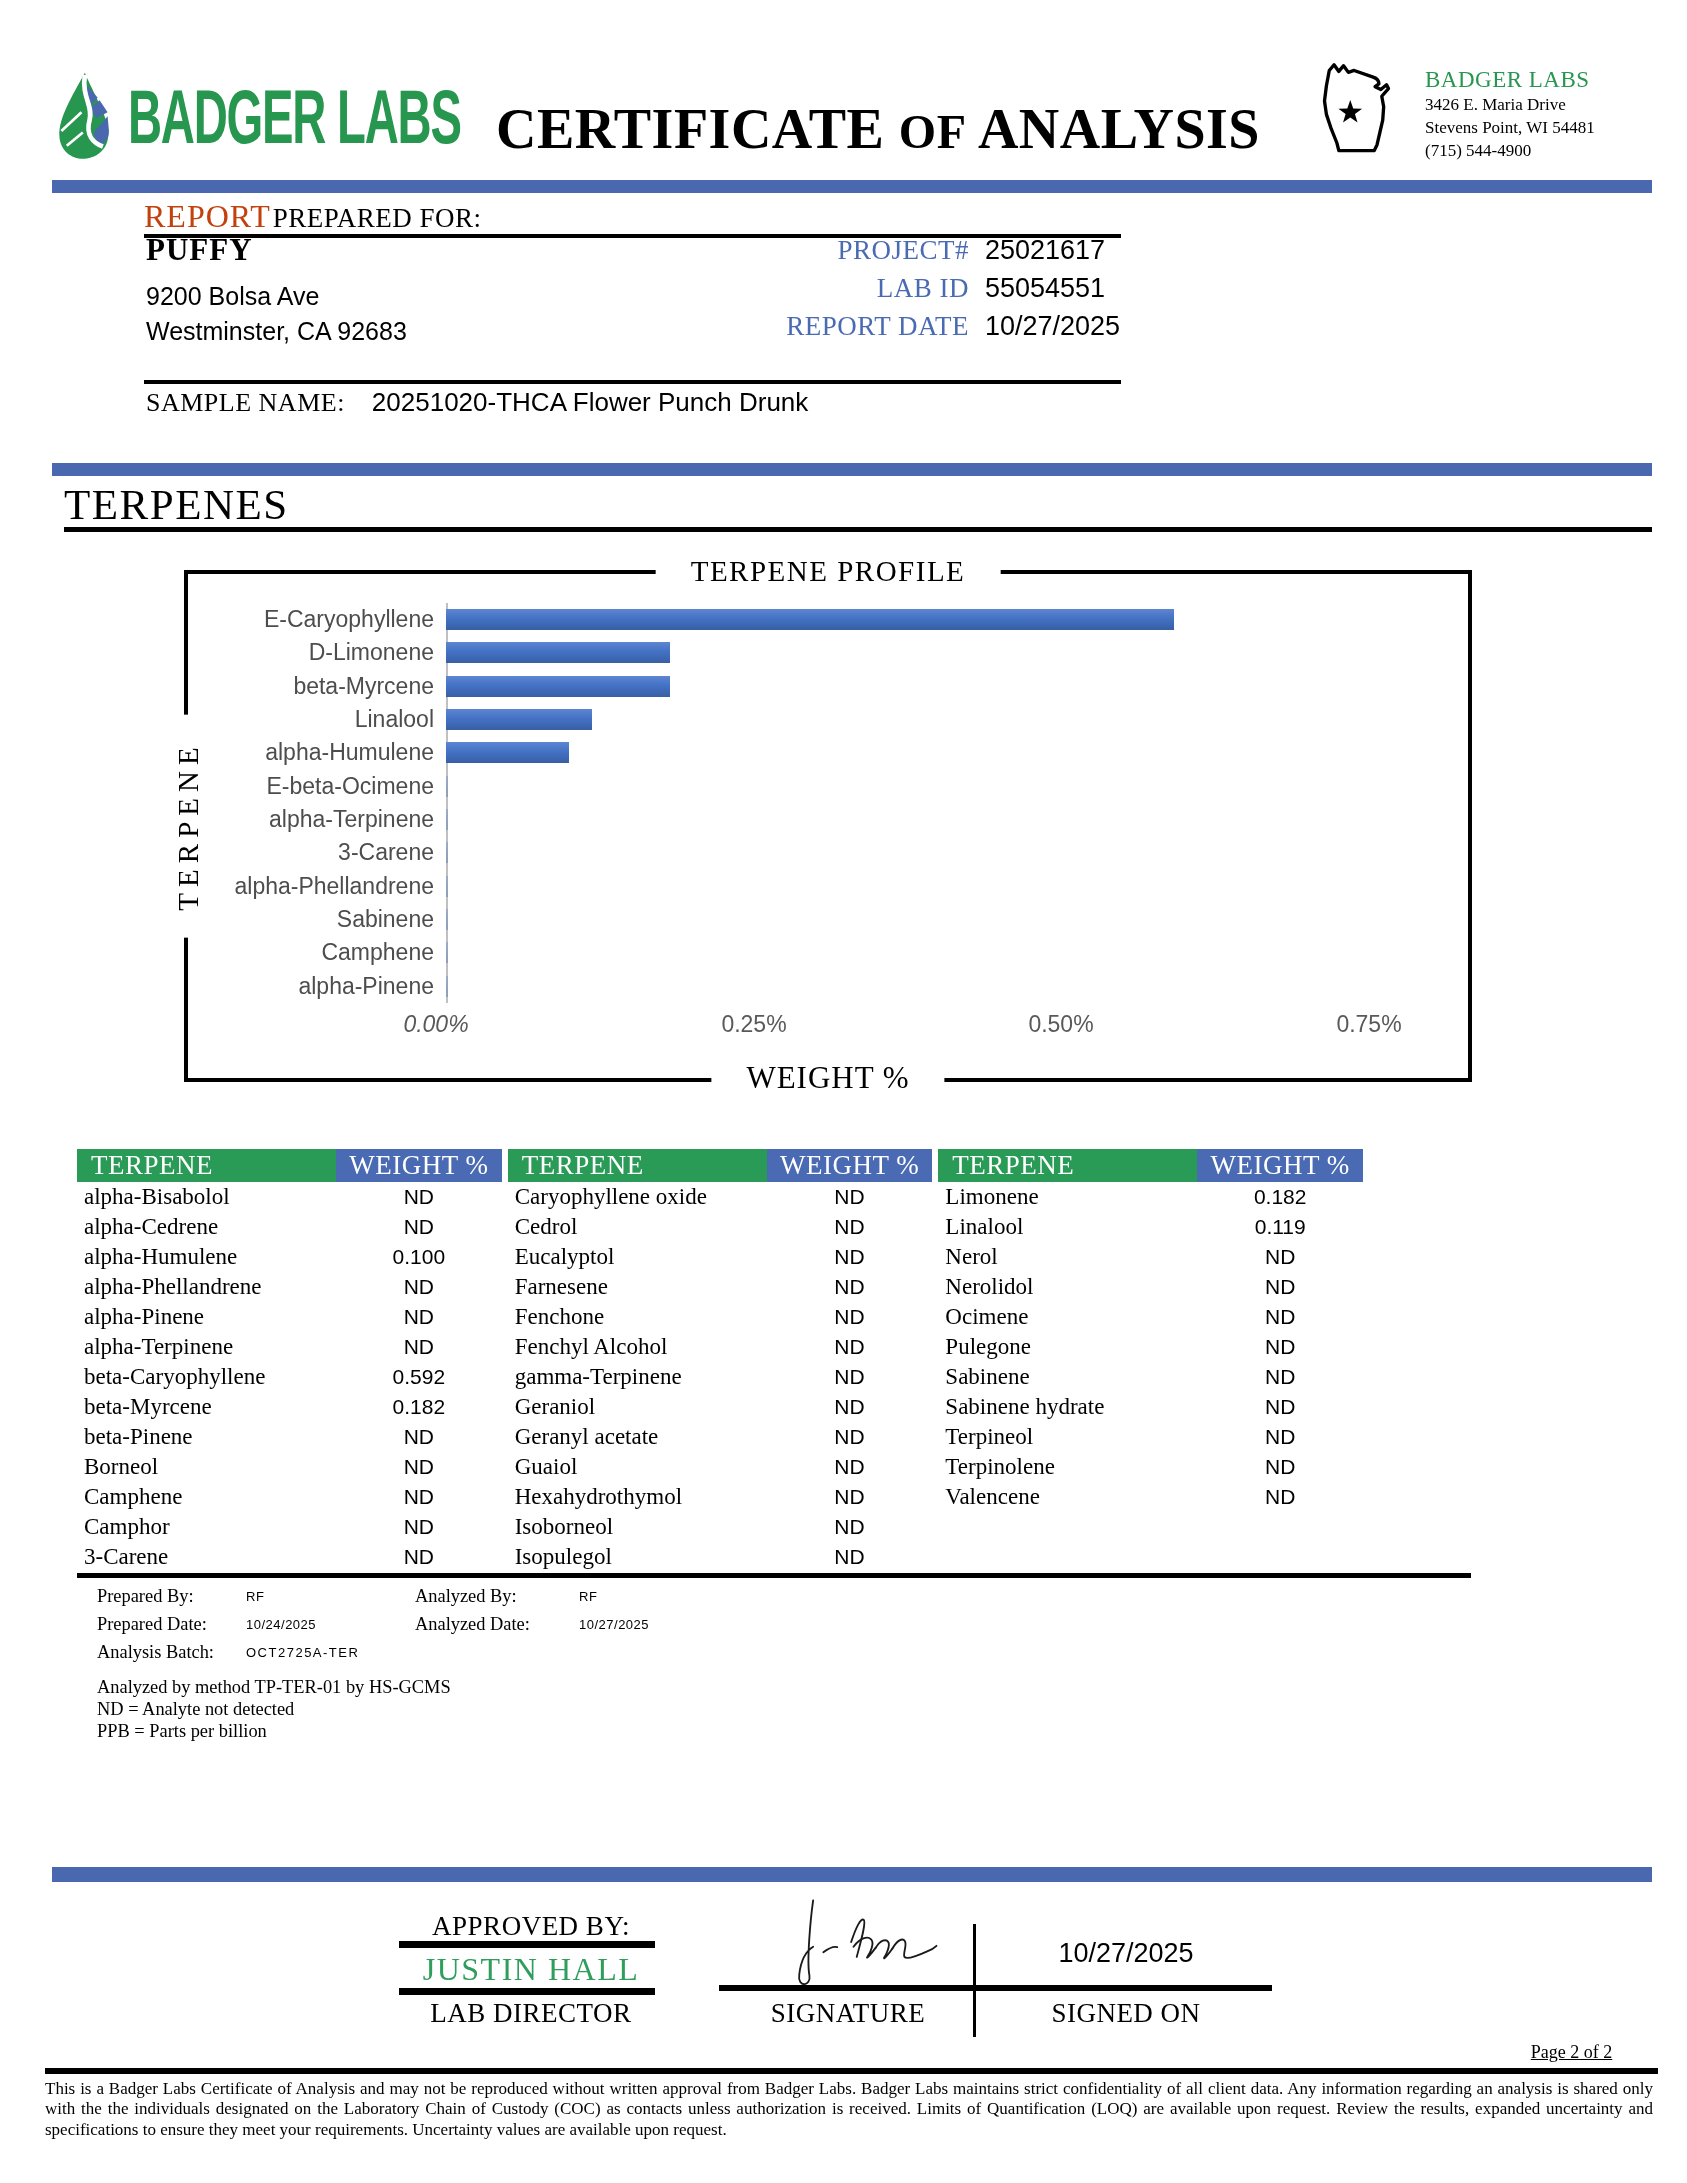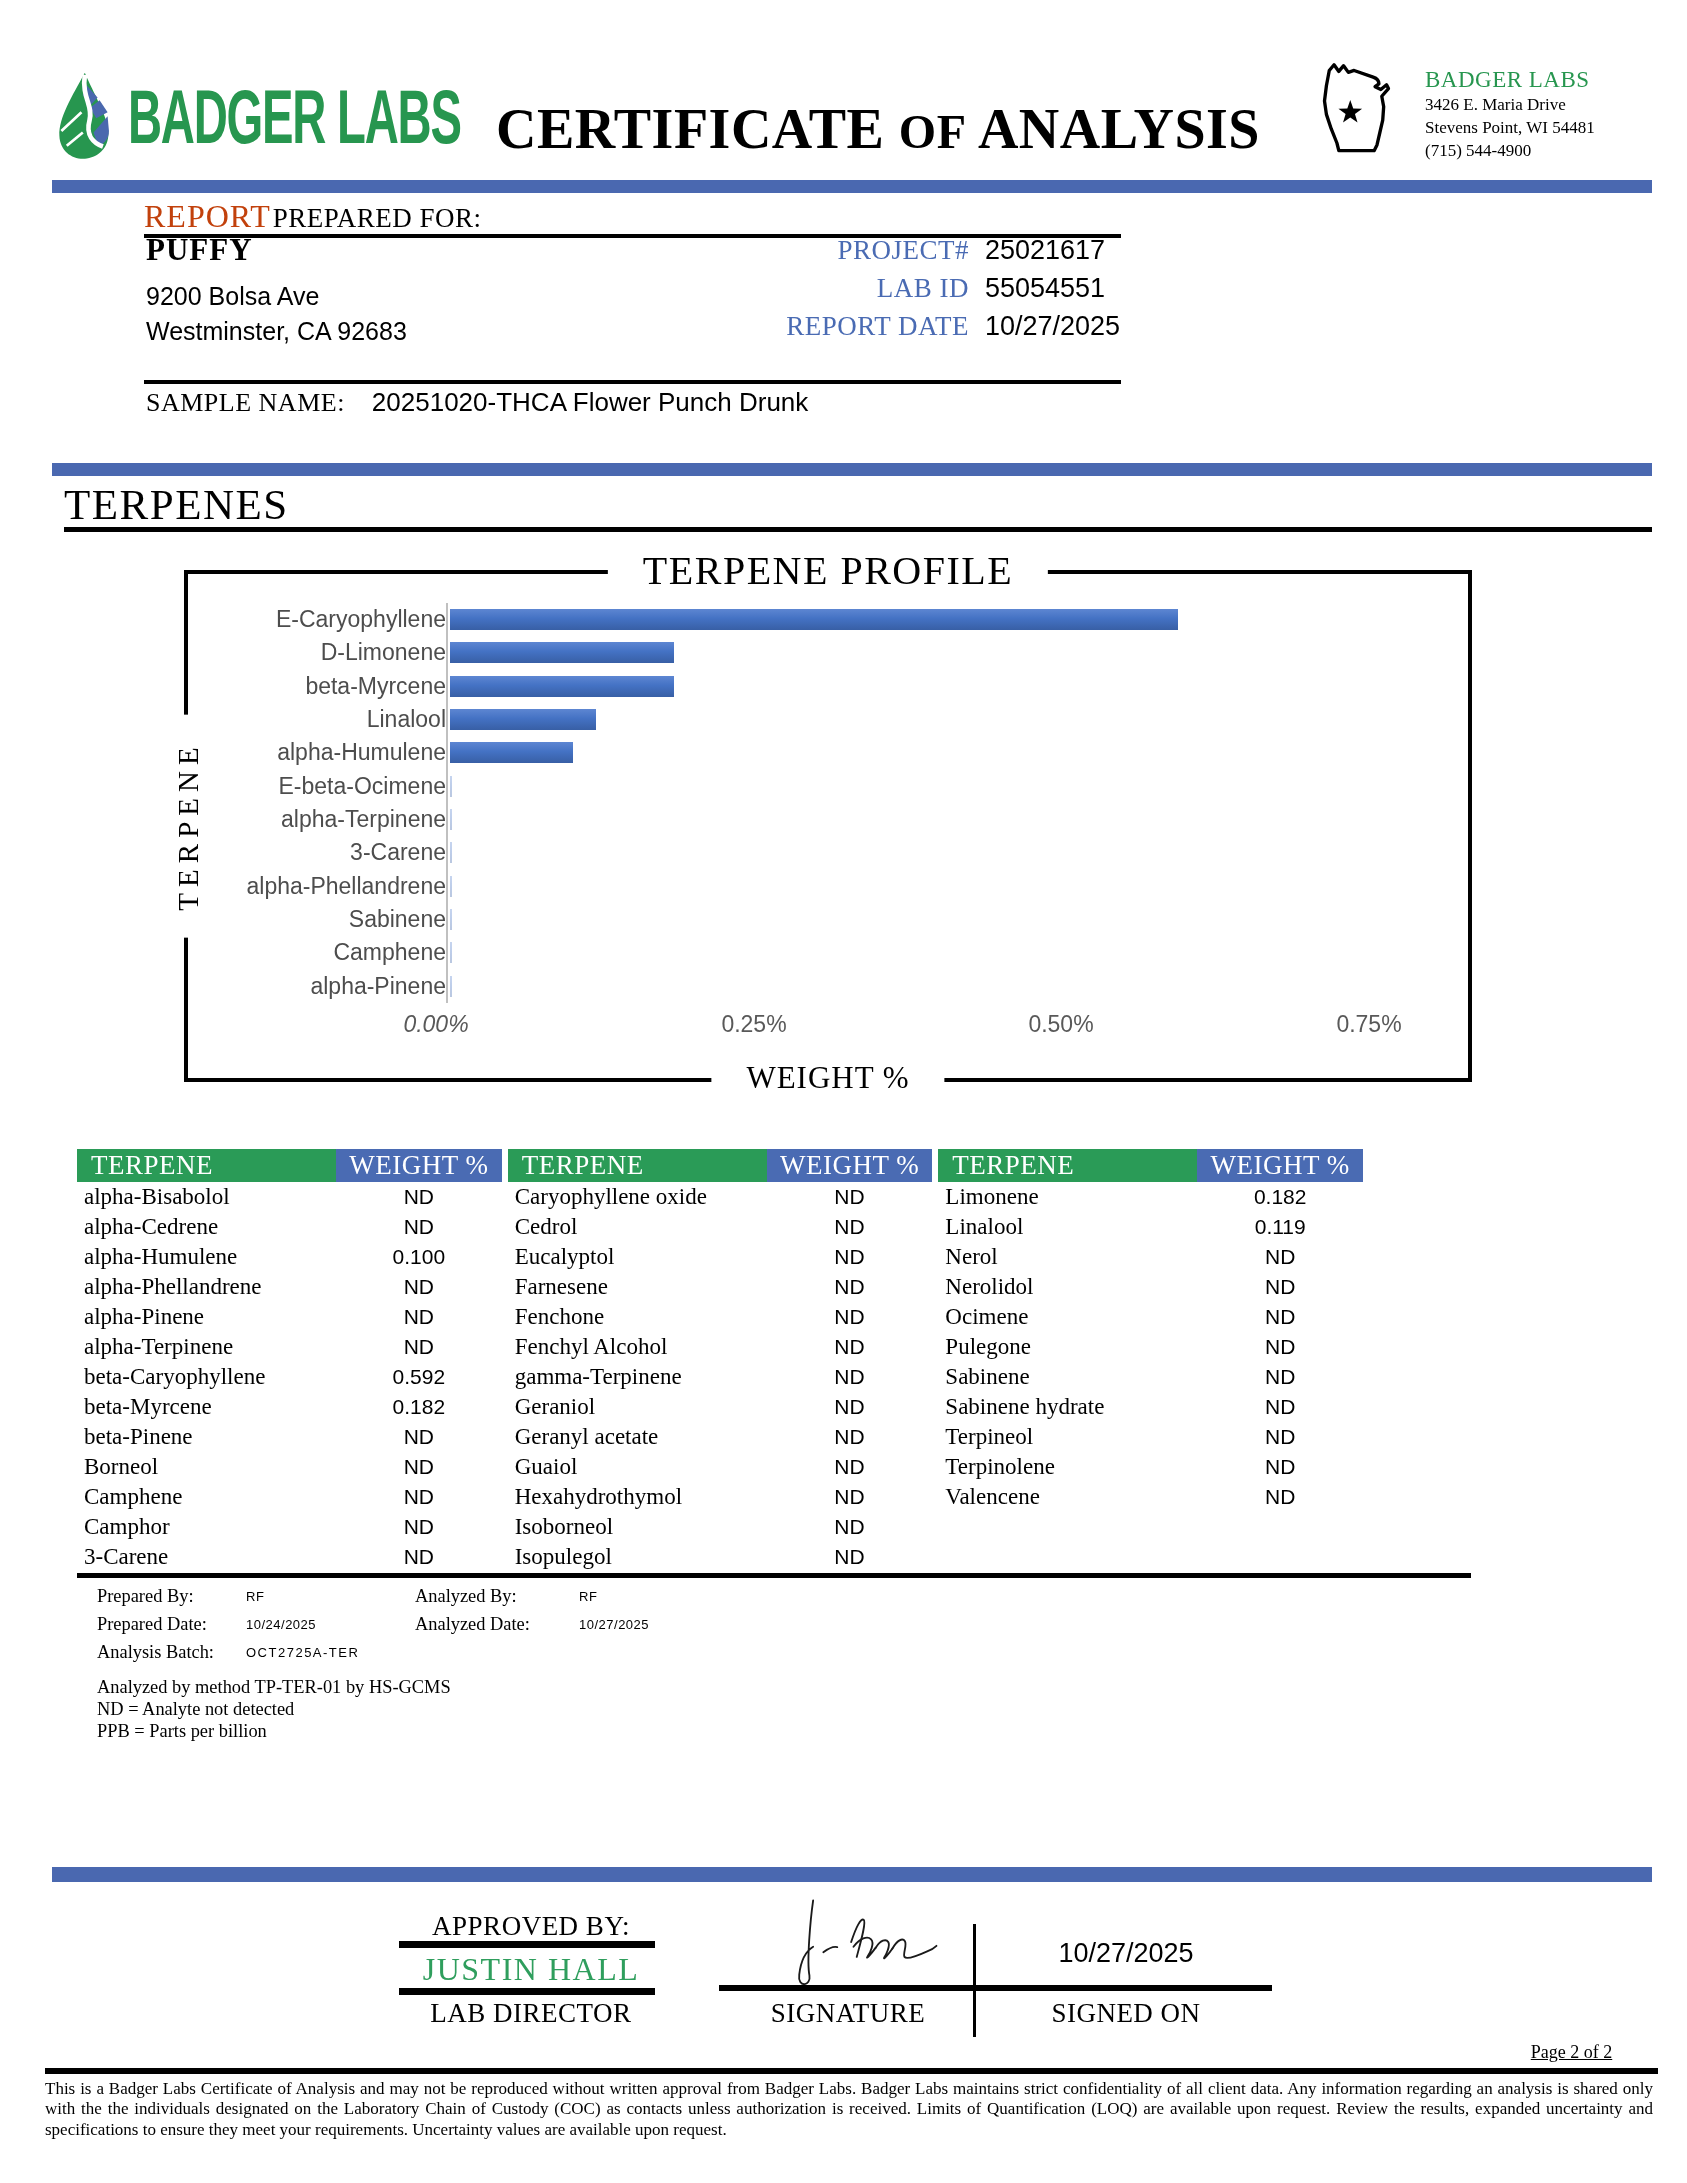--- a/index.html
+++ b/index.html
@@ -40,31 +40,31 @@
   .sample-row { left:146px; top:387px; display:flex; align-items:center; }
   .sample-label { font-size:26px; letter-spacing:0.5px; }
   .sample-value { font-family:"Liberation Sans", sans-serif; font-size:26px; margin-left:27px; }
 
   
   .terp-heading { left:64px; top:480px; font-size:43px; letter-spacing:1.5px; }
 
   
   .chart-frame { left:184px; top:570px; width:1288px; height:512px; border:4.5px solid #000; box-sizing:border-box; }
   .chart-title-chip { position:absolute; left:50%; top:0; transform:translate(-50%,-58%);
-                      background:#fff; padding:0 35px; font-size:40px; letter-spacing:1.5px; white-space:nowrap; }
+                      background:#fff; padding:0 35px; font-size:29px; letter-spacing:1.5px; white-space:nowrap; }
   .chart-xlabel-chip { position:absolute; left:50%; top:100%; transform:translate(-50%,-50%);
                       background:#fff; padding:0 35px; font-size:31px; letter-spacing:1px; white-space:nowrap; }
   .chart-ylabel-chip { position:absolute; left:0; top:50%; transform:translate(-50%,-50%) rotate(-90deg);
                       background:#fff; padding:0 27px; font-size:29px; letter-spacing:6px; white-space:nowrap; }
   .plot { position:absolute; left:0; top:29px; width:1279px; height:400px; }
   .axis-line { position:absolute; left:258px; top:0; bottom:0; width:1.5px; background:#c0c0c0; }
   .bars { position:absolute; inset:0; display:flex; flex-direction:column; }
   .bar-row { flex:1; display:flex; align-items:center; }
-  .bar-label { width:246px; text-align:right; padding-right:4px; font-family:"Liberation Sans", sans-serif;
-               font-size:23px; color:#4d4d4d; white-space:nowrap;margin-left:12px; }
+  .bar-label { width:246px; text-align:right; padding-right:12px; font-family:"Liberation Sans", sans-serif;
+               font-size:23px; color:#4d4d4d; white-space:nowrap; }
   .bar-track { position:relative; flex:1; height:100%; display:flex; align-items:center; }
   .bar { height:21px; background:linear-gradient(180deg,#5d86d2 0%,#4472c4 45%,#385fa5 100%); }
   .xtick { position:absolute; transform:translateX(-50%); top:437px; font-family:"Liberation Sans", sans-serif;
            font-size:23px; color:#595959; }
 
   
   .terp-table { left:77px; top:1149px; width:1286px; display:flex; gap:6px; }
   .pair { flex:1; }
   .pair-header { display:flex; height:33px; }
   .hdr-terpene { width:61%; background:#2a9b57; color:#fff; display:flex; align-items:center;

